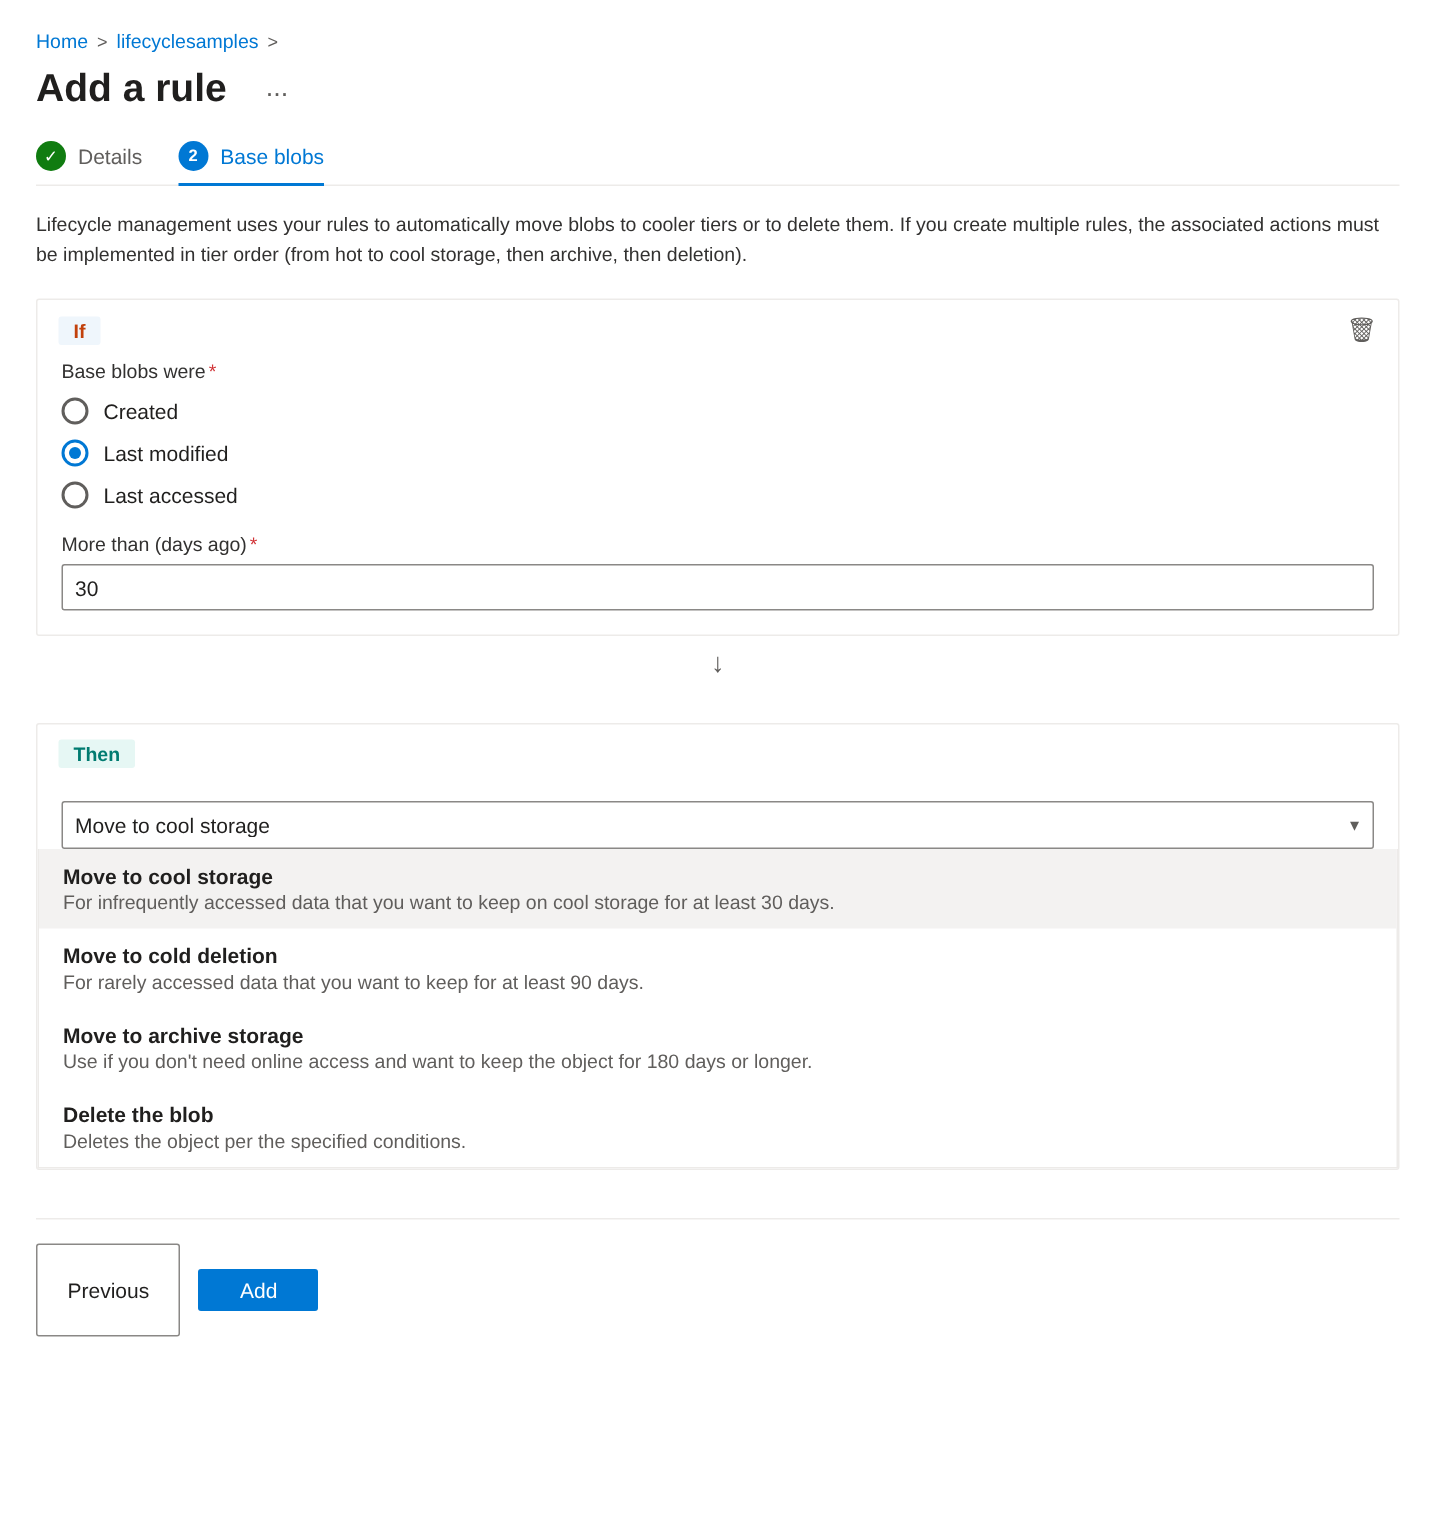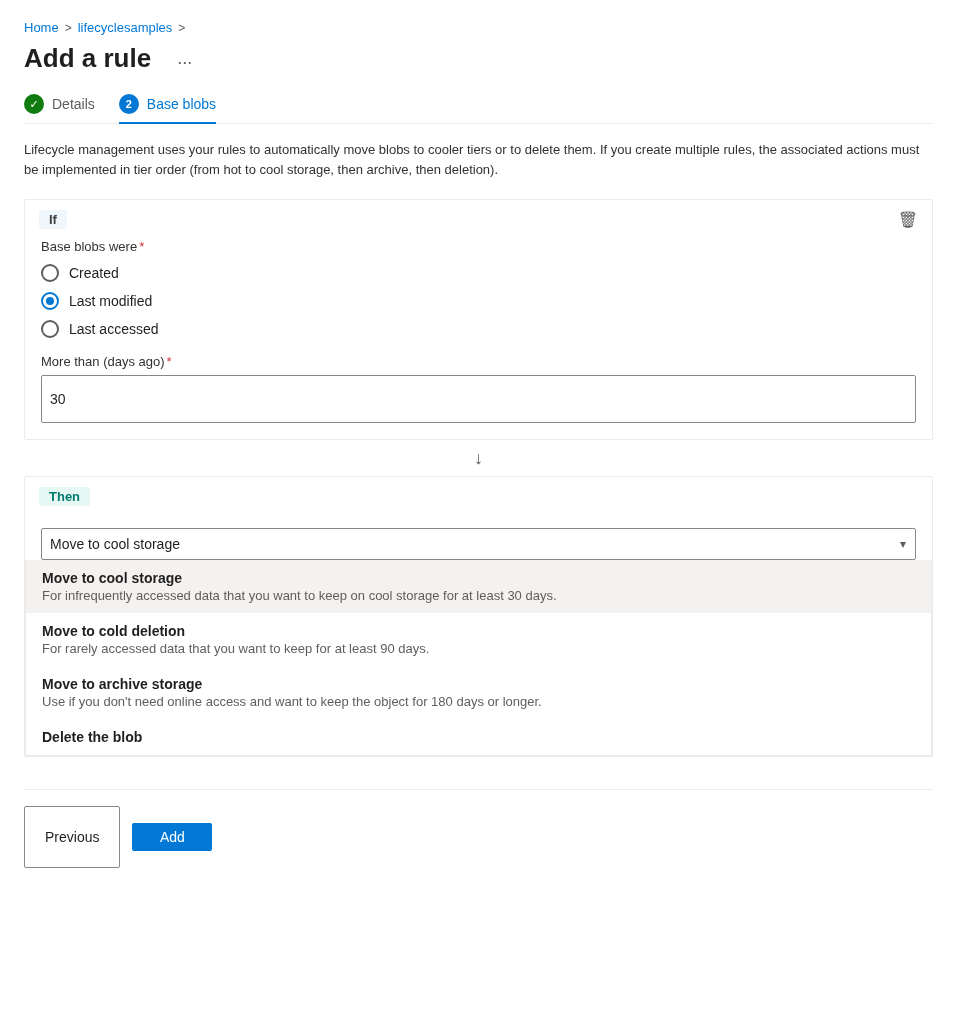--- a/index.html
+++ b/index.html
@@ -108,21 +108,21 @@
     }
 
     .card-header {
       display: flex;
       align-items: center;
       justify-content: space-between;
       padding: 10px 14px;
     }
     .card-label-if {
       background: #eff6fc;
-      color: #404040;
+      color: #c2410c;
       font-size: 13px;
       font-weight: 600;
       padding: 2px 10px;
       border-radius: 2px;
     }
     .card-label-then {
       background: #e6f7f4;
       color: #007b70;
       font-size: 13px;
       font-weight: 600;
@@ -183,21 +183,21 @@
       background: #0078d4;
     }
 
     .days-label {
       font-size: 13px;
       color: #323130;
       margin-bottom: 6px;
     }
     .days-input {
       width: 100%;
-      height: 48px;
+      height: 31px;
       border: 1px solid #8a8886;
       border-radius: 2px;
       padding: 0 8px;
       font-size: 14px;
       color: #201f1e;
       outline: none;
     }
 
     .arrow-connector {
       display: flex;
@@ -205,20 +205,21 @@
       align-items: center;
       height: 36px;
       color: #605e5c;
       font-size: 18px;
     }
 
     .then-card {
       border: 1px solid #edebe9;
       border-radius: 2px;
       background: #fff;
+      margin-top: 22px;
     }
 
     .then-body {
       padding: 12px 16px 0 16px;
     }
 
     .select-wrapper {
       position: relative;
       margin-bottom: 0;
     }
@@ -381,20 +382,21 @@
     <div class="dropdown-option">
       <div class="dropdown-option-title">Move to cold deletion</div>
       <div class="dropdown-option-desc">For rarely accessed data that you want to keep for at least 90 days.</div>
     </div>
     <div class="dropdown-option">
       <div class="dropdown-option-title">Move to archive storage</div>
       <div class="dropdown-option-desc">Use if you don't need online access and want to keep the object for 180 days or longer.</div>
     </div>
     <div class="dropdown-option">
       <div class="dropdown-option-title">Delete the blob</div>
+      <div class="dropdown-option-desc">Deletes the object per the specified conditions.</div>
     </div>
   </div>
 </div>
 
 <div class="footer">
   <button class="btn-previous">Previous</button>
   <button class="btn-add">Add</button>
 </div>
 
 </body></html>

